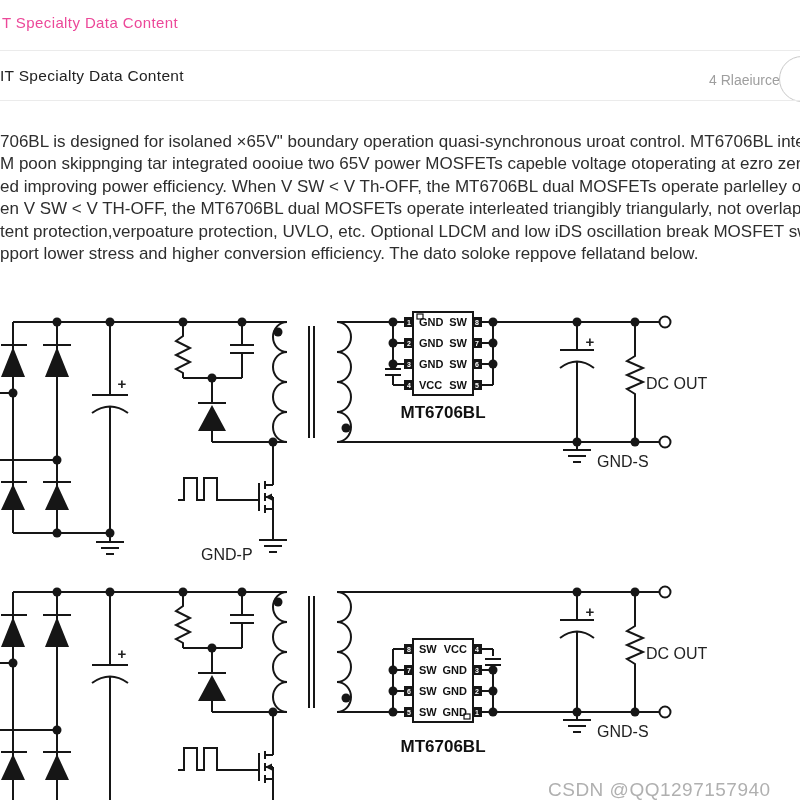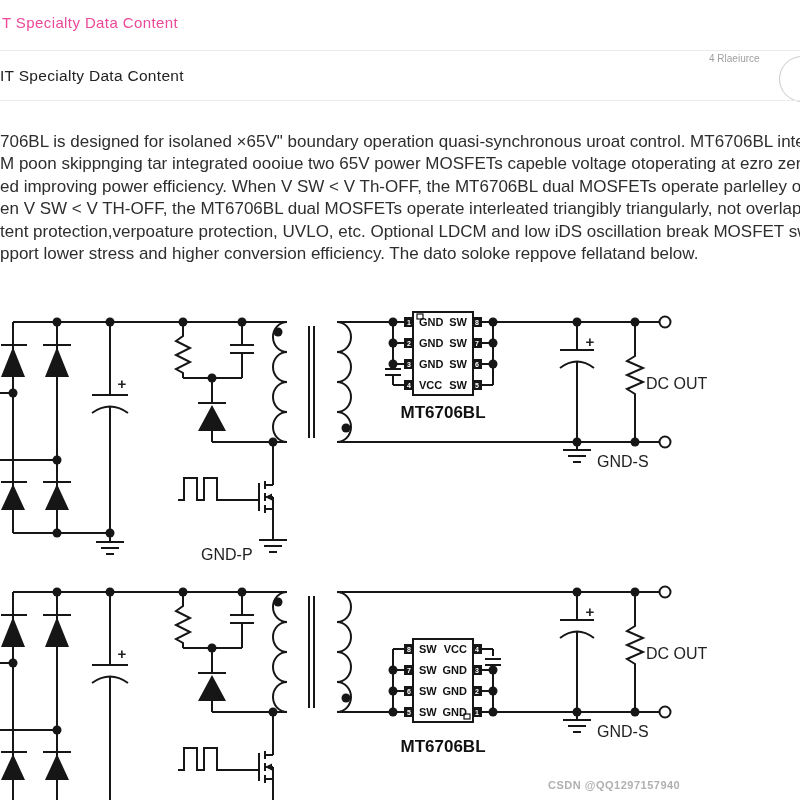--- a/index.html
+++ b/index.html
@@ -2,25 +2,25 @@
 <html><head>
 <meta charset="utf-8">
 <style>
   html,body{margin:0;padding:0;}
   body{width:800px;height:800px;position:relative;overflow:hidden;background:#ffffff;
        font-family:"Liberation Sans",sans-serif;}
   .abs{position:absolute;}
   .topbar-title{left:2px;top:14px;font-size:15px;color:#ec4899;letter-spacing:.4px;white-space:nowrap;}
   .divider{left:0;width:800px;height:1px;background:#ebebeb;}
   .page-title{left:0;top:67px;font-size:15.5px;font-weight:400;color:#222;letter-spacing:.3px;white-space:nowrap;}
-  .resource{left:709px;top:53px;font-size:10px;color:#9e9e9e;white-space:nowrap;}
+  .resource{left:709px;top:72px;font-size:14px;color:#9e9e9e;white-space:nowrap;}
   .avatar{left:779px;top:56px;width:44px;height:44px;border:1.5px solid #c9c9c9;border-radius:50%;background:#fff;}
   .para{left:0;top:131px;width:810px;color:#2e2e2e;font-size:17px;line-height:22.4px;}
   .para div{white-space:nowrap;}
-  .watermark{left:548px;top:779px;font-size:11px;color:#b0b0b0;letter-spacing:.5px;white-space:nowrap;font-weight:bold;}
+  .watermark{left:548px;top:779px;font-size:19px;color:#b0b0b0;letter-spacing:.5px;white-space:nowrap;}
   svg text{font-family:"Liberation Sans",sans-serif;}
   .wire{stroke:#161616;stroke-width:2;fill:none;}
   .fillb{fill:#161616;stroke:none;}
   .term{fill:#ffffff;stroke:#161616;stroke-width:2;}
   .icbox{fill:#ffffff;stroke:#161616;stroke-width:2;}
   .pinnum{fill:#ffffff;font-size:7px;font-weight:700;text-anchor:middle;}
   .pinlab{fill:#111111;font-size:11px;font-weight:700;}
   .iclab{fill:#111111;font-size:17px;font-weight:700;text-anchor:middle;}
   .schlab{fill:#222222;font-size:16px;}
   .plus{fill:#222222;font-size:15px;font-weight:700;text-anchor:middle;}

